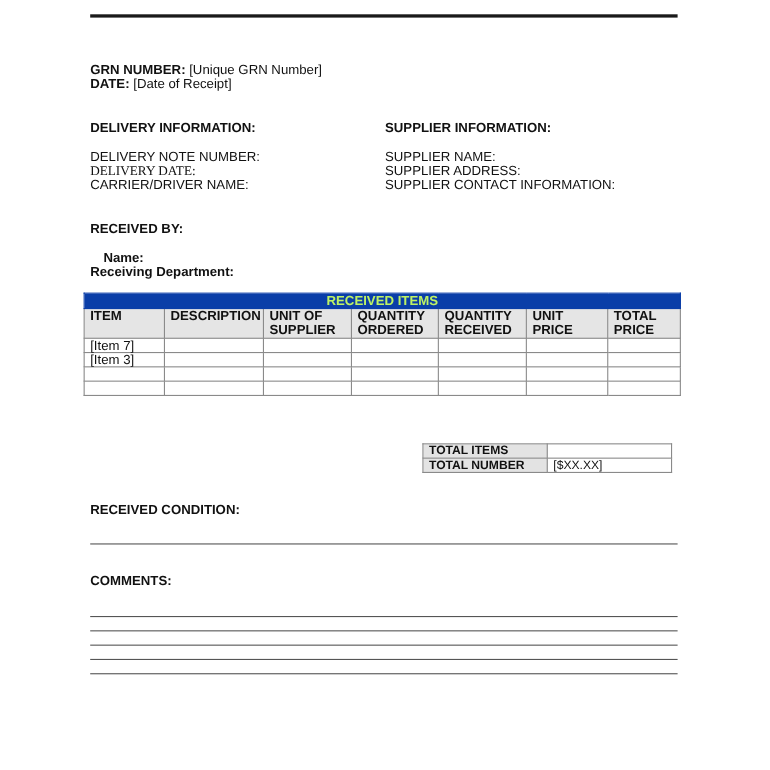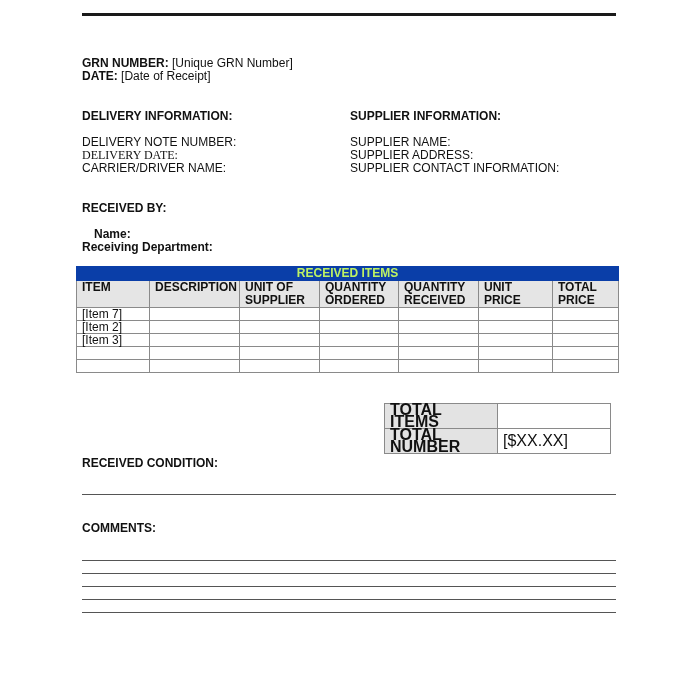--- a/index.html
+++ b/index.html
@@ -13,21 +13,21 @@
                 border-collapse:collapse; table-layout:fixed; }
   table.items td, table.items th { border:1px solid #8a8a8a; padding:0 5px;
                 font-size:12px; text-align:left; vertical-align:top; }
   table.items th.band { background:#0a3ea8; color:#bef264; text-align:center;
                 height:13px; line-height:13px; font-weight:bold; border-color:#0a3ea8; }
   table.items th.col { background:#e5e5e5; font-weight:bold; height:26px; line-height:13px; }
   table.items td { height:12px; line-height:12px; }
   table.totals { position:absolute; left:384px; top:403px; width:227px;
                  border-collapse:collapse; table-layout:fixed; }
   table.totals td { border:1px solid #8a8a8a; height:12px; line-height:12px;
-                    padding:0 5px; font-size:16px; }
+                    padding:0 5px; font-size:11px; }
   table.totals td.lbl { background:#e3e3e3; font-weight:bold; width:102px; }
   .rule { left:82px; width:534px; height:1px; background:#555; }
 </style>
 </head>
 <body>
 
 <div class="abs topline"></div>
 
 <div class="abs line" style="left:82px;top:57px;">
   <span class="b">GRN NUMBER:</span><span> [Unique GRN Number]</span>
@@ -78,29 +78,20 @@
     <tr>
       <td>[Item 7]</td>
         <td></td>
         <td></td>
         <td></td>
         <td></td>
         <td></td>
         <td></td>
     </tr>
     <tr>
-      <td>[Item 2]</td>
-        <td></td>
-        <td></td>
-        <td></td>
-        <td></td>
-        <td></td>
-        <td></td>
-    </tr>
-    <tr>
       <td>[Item 3]</td>
         <td></td>
         <td></td>
         <td></td>
         <td></td>
         <td></td>
         <td></td>
     </tr>
     <tr>
       <td></td>

